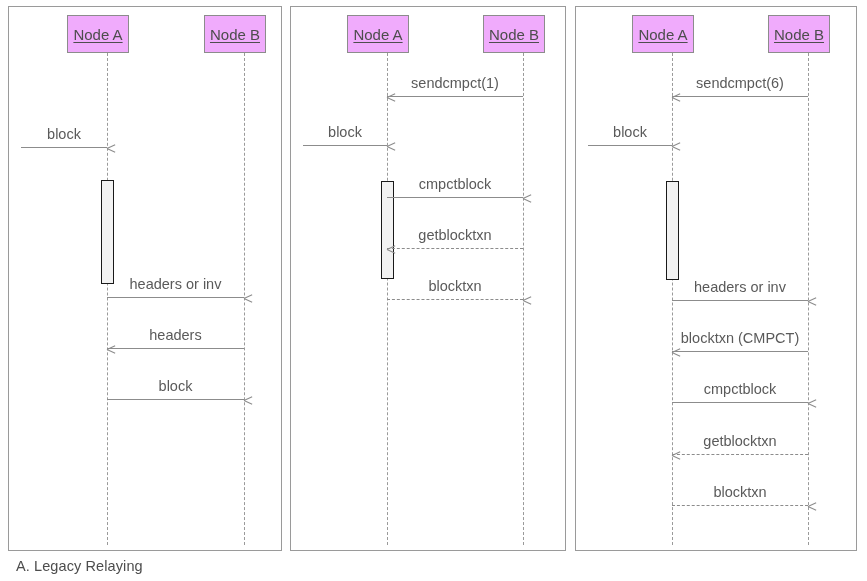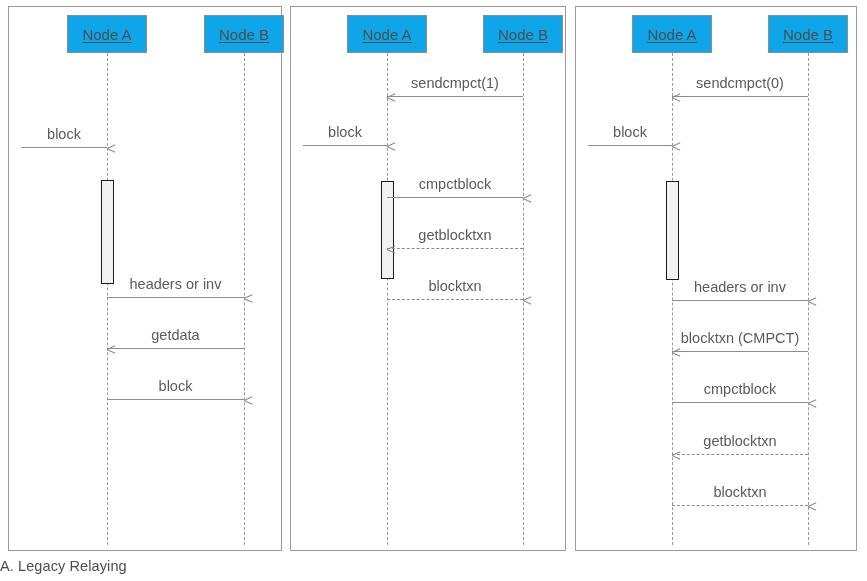--- a/index.html
+++ b/index.html
@@ -34,35 +34,35 @@
   .panel-c { left: 575px; width: 282px; }
 
   .caption {
     position: absolute;
     top: 558px;
     font-size: 14.5px;
     color: #4d4d4d;
     white-space: nowrap;
     letter-spacing: .1px;
   }
-  .caption-a { left: 0; }
+  .caption-a { left: 16px; }
   .caption-b { left: 290px; }
   .caption-c { left: 575px; }
 
   
   .actor-box {
     position: absolute;
     border: 1px solid #8c8c8c;
-    background: #0ea5e9;
+    background: #f0abfc;
     box-sizing: border-box;
     display: flex;
     align-items: center;
     justify-content: center;
     height: 38px;
-    width: 80px;
+    width: 62px;
   }
   .actor-label {
     font-size: 15px;
     color: #4d4d4d;
     text-decoration: underline;
     text-underline-offset: 2px;
     white-space: nowrap;
   }
 
   
@@ -150,21 +150,21 @@
         <div class="msg-label">block</div>
       </div>
       <div class="msg" style="left: 98px; width: 137px; top: 263px;">
         <div class="msg-line"></div>
         <div class="arrowhead right"></div>
         <div class="msg-label">headers or inv</div>
       </div>
       <div class="msg" style="left: 98px; width: 137px; top: 314px;">
         <div class="msg-line"></div>
         <div class="arrowhead left"></div>
-        <div class="msg-label">getdata</div>
+        <div class="msg-label">headers</div>
       </div>
       <div class="msg" style="left: 98px; width: 137px; top: 365px;">
         <div class="msg-line"></div>
         <div class="arrowhead right"></div>
         <div class="msg-label">block</div>
       </div>
     </div>
     <div class="caption caption-a">A. Legacy Relaying</div>
     <div class="panel panel-b">
       <div class="actor-box" style="left: 56px; top: 8px;">
@@ -208,21 +208,21 @@
       </div>
       <div class="actor-box" style="left: 192px; top: 8px;">
         <span class="actor-label">Node B</span>
       </div>
       <div class="lifeline" style="left: 96px; top: 46px; height: 492px;"></div>
       <div class="lifeline" style="left: 232px; top: 46px; height: 492px;"></div>
       <div class="activation" style="left: 90px; top: 174px; height: 99px;"></div>
       <div class="msg" style="left: 96px; width: 136px; top: 62px;">
         <div class="msg-line"></div>
         <div class="arrowhead left"></div>
-        <div class="msg-label">sendcmpct(0)</div>
+        <div class="msg-label">sendcmpct(6)</div>
       </div>
       <div class="msg" style="left: 12px; width: 84px; top: 111px;">
         <div class="msg-line"></div>
         <div class="arrowhead right"></div>
         <div class="msg-label">block</div>
       </div>
       <div class="msg" style="left: 96px; width: 136px; top: 266px;">
         <div class="msg-line"></div>
         <div class="arrowhead right"></div>
         <div class="msg-label">headers or inv</div>

